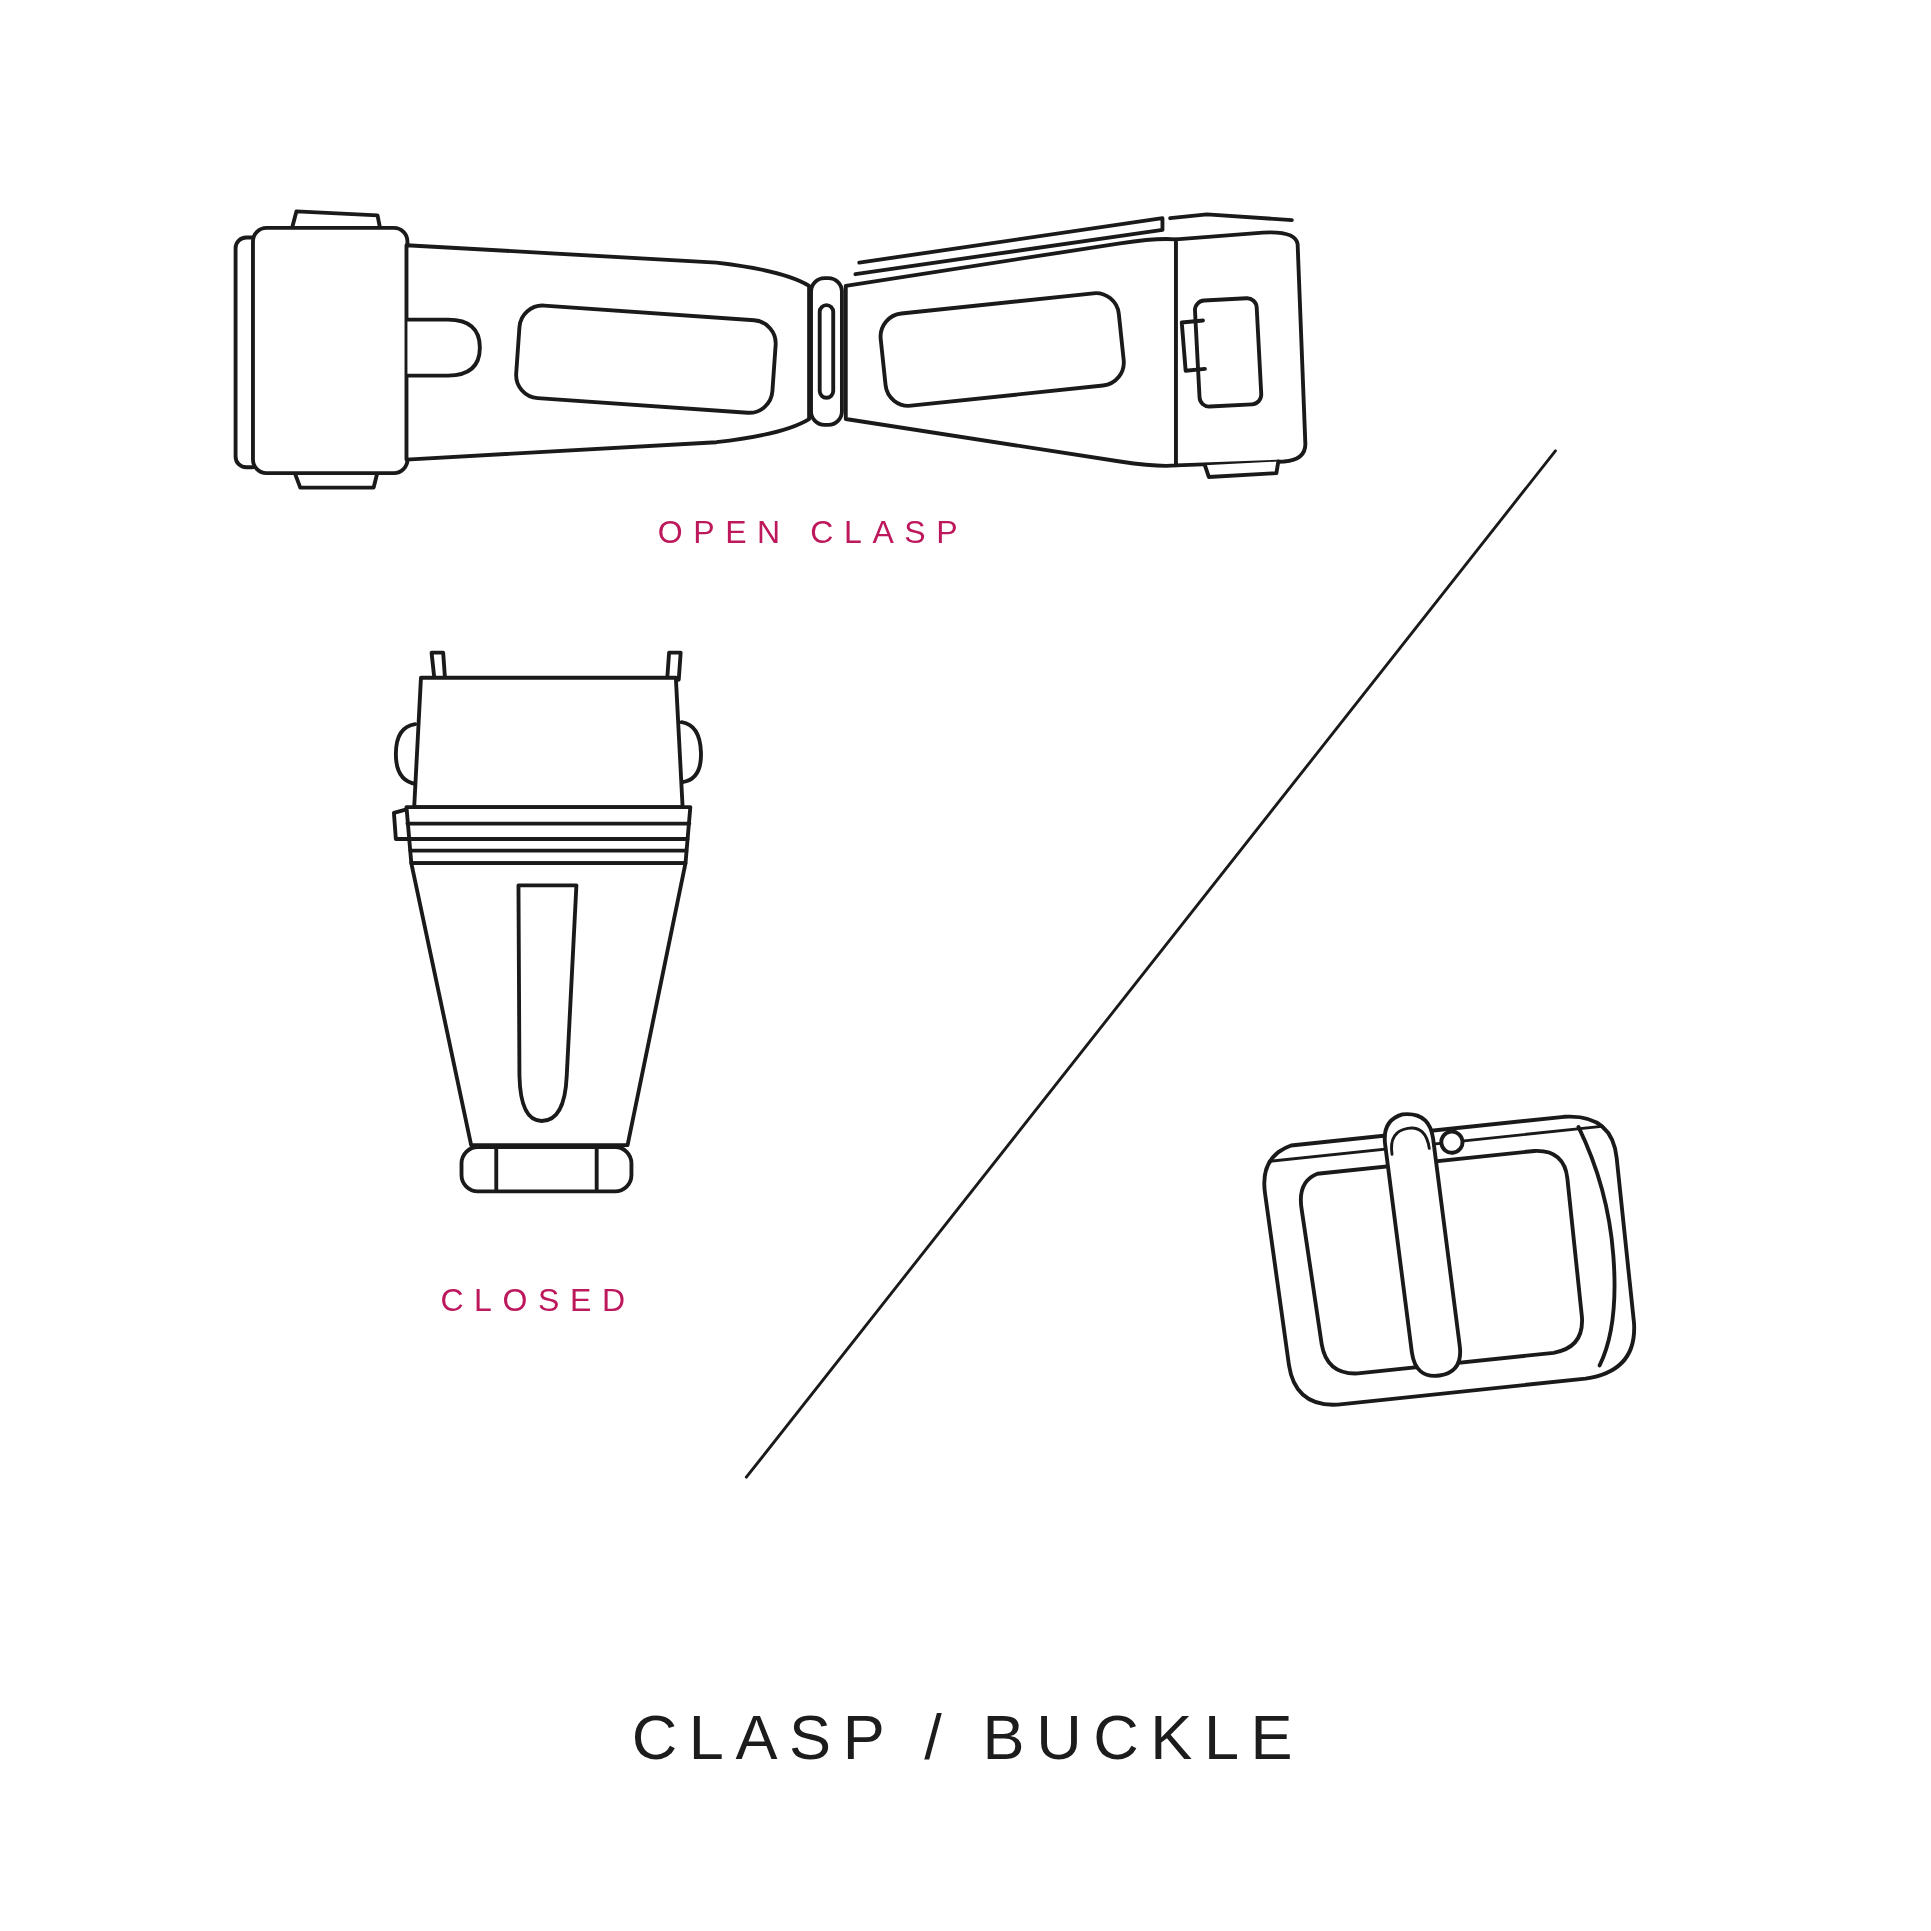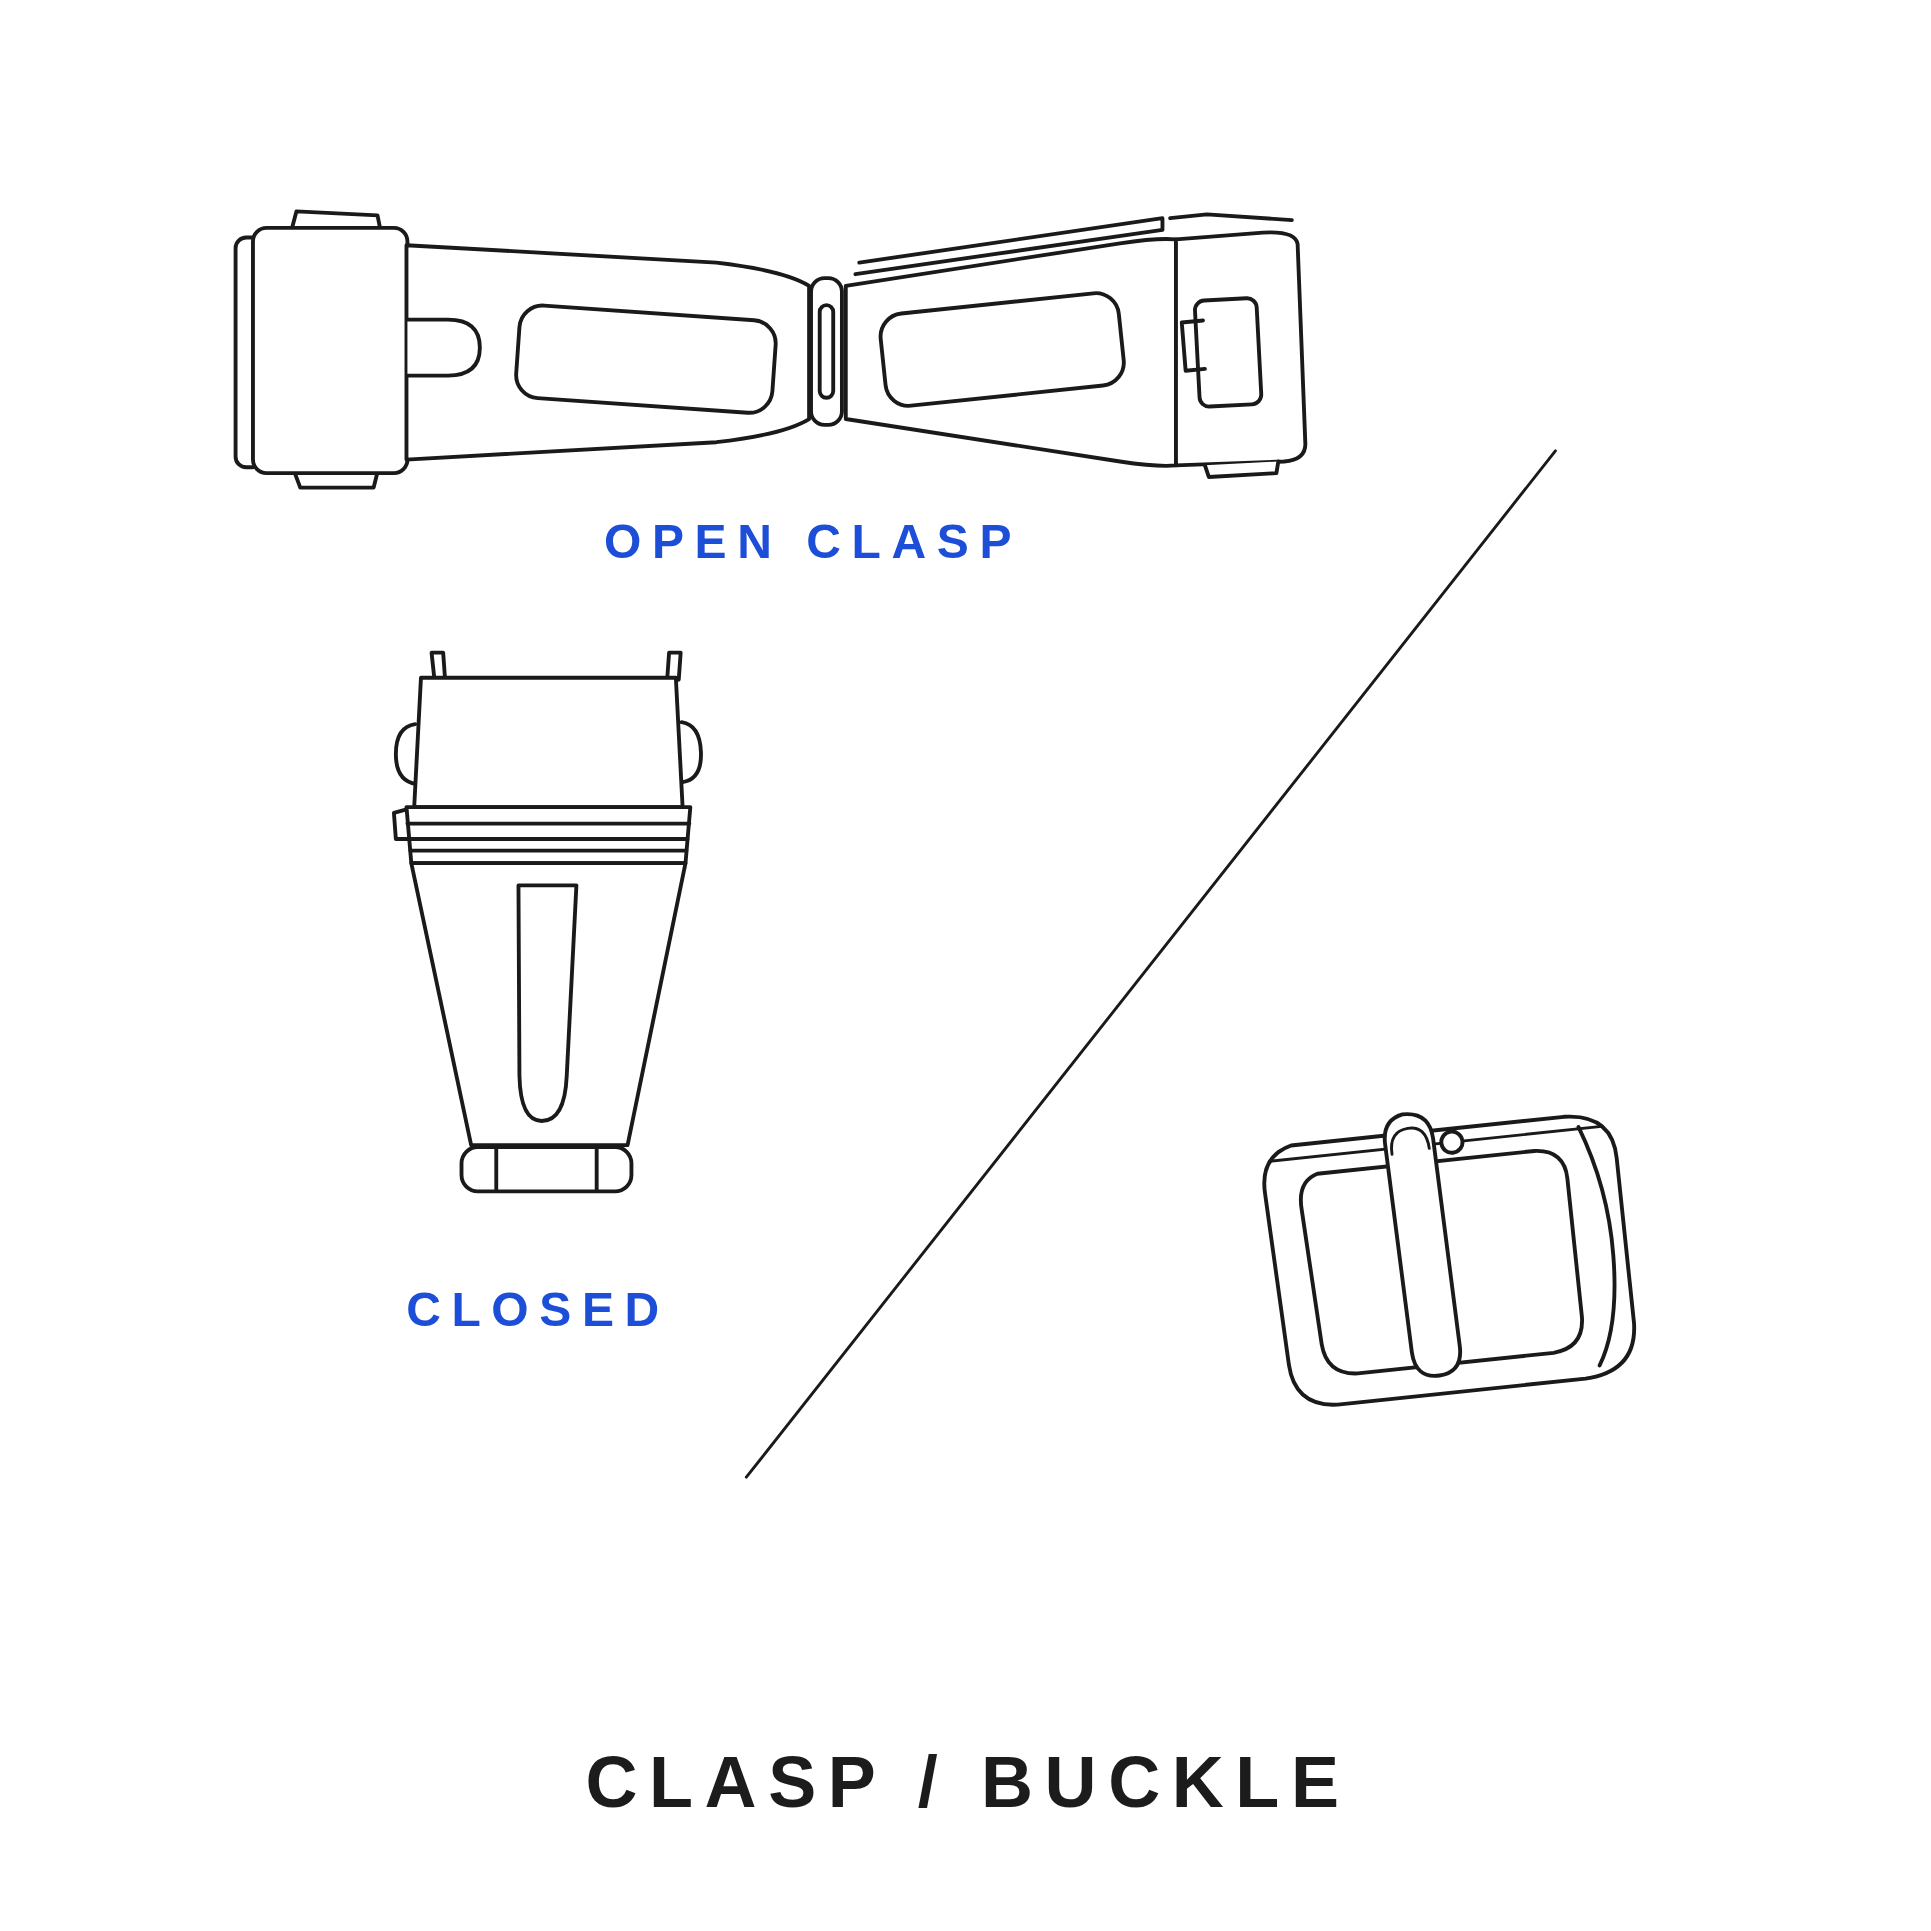--- a/index.html
+++ b/index.html
@@ -17,35 +17,34 @@
   }
   .art {
     position: absolute;
     inset: 0;
     width: 1931px;
     height: 1931px;
   }
   .caption {
     position: absolute;
     transform: translateX(-50%);
-    color: #1d4ed8;
-    font-size: 48px;
+    color: #be185d;
+    font-size: 32px;
     letter-spacing: 10.6px;
     white-space: nowrap;
-    font-weight: 700;
+    font-weight: 400;
   }
   .title {
     position: absolute;
     transform: translateX(-50%);
     color: #1c1c1c;
-    font-size: 72px;
+    font-size: 63px;
     letter-spacing: 11.6px;
     white-space: nowrap;
-    font-weight: 700;
-    margin-top: 40px;
+    font-weight: 400;
   }
 </style>
 </head>
 <body>
 
 <div class="canvas">
 
   <svg class="art" viewBox="0 0 2000 2000" xmlns="http://www.w3.org/2000/svg">
     <g stroke="#1a1a1a" stroke-width="4" fill="#ffffff" stroke-linejoin="round" stroke-linecap="round">
 

